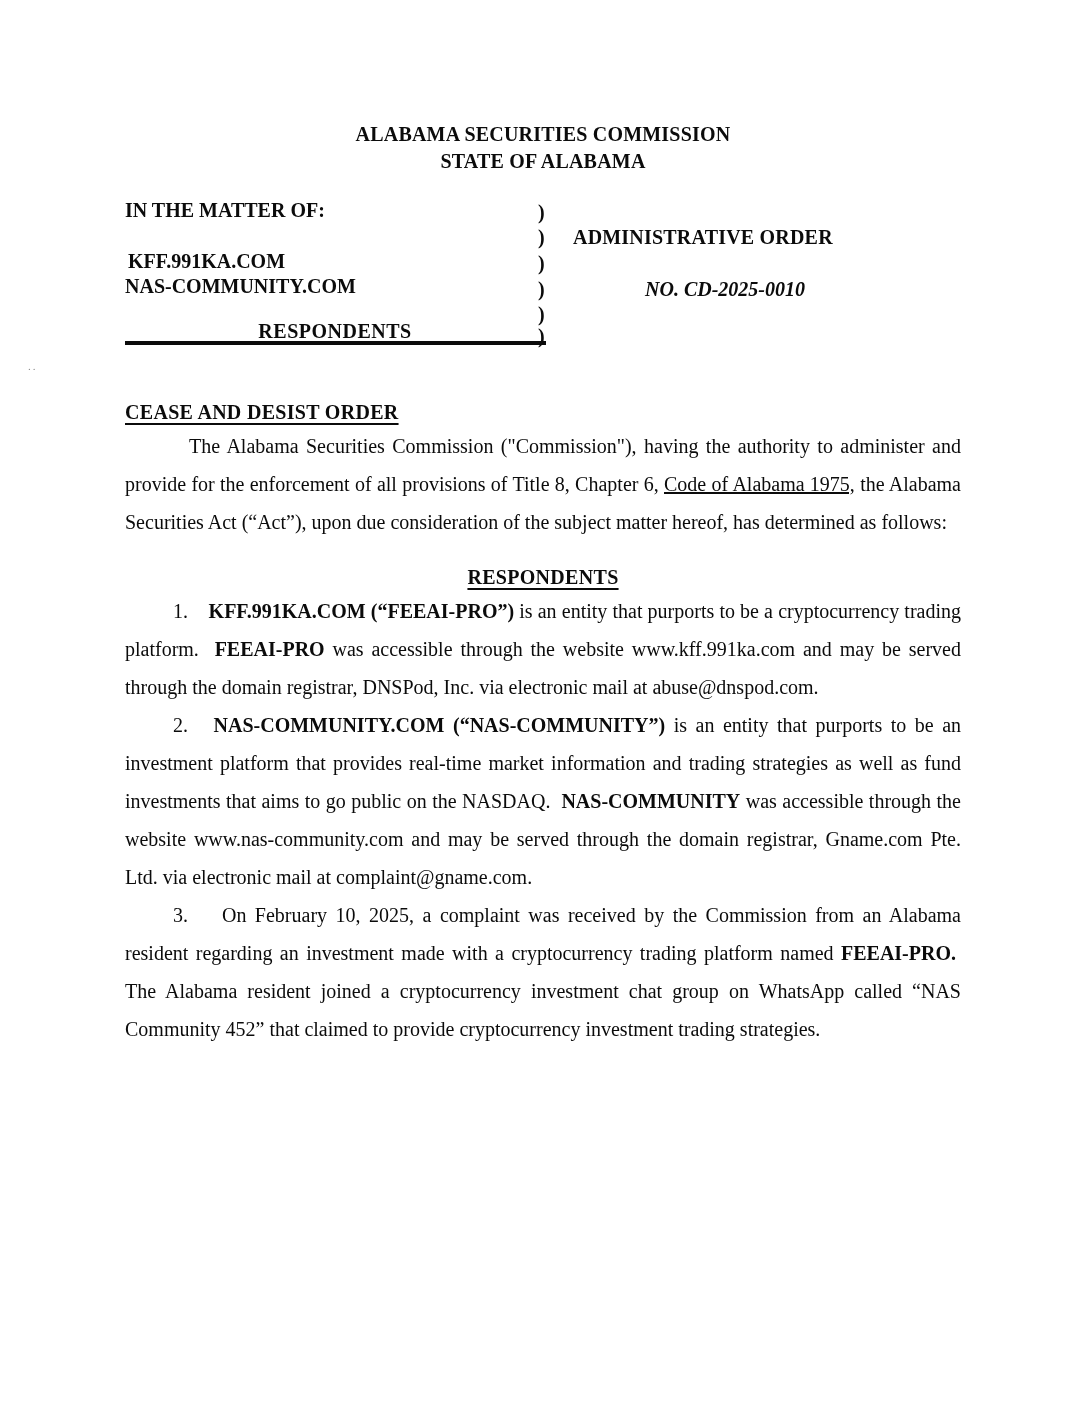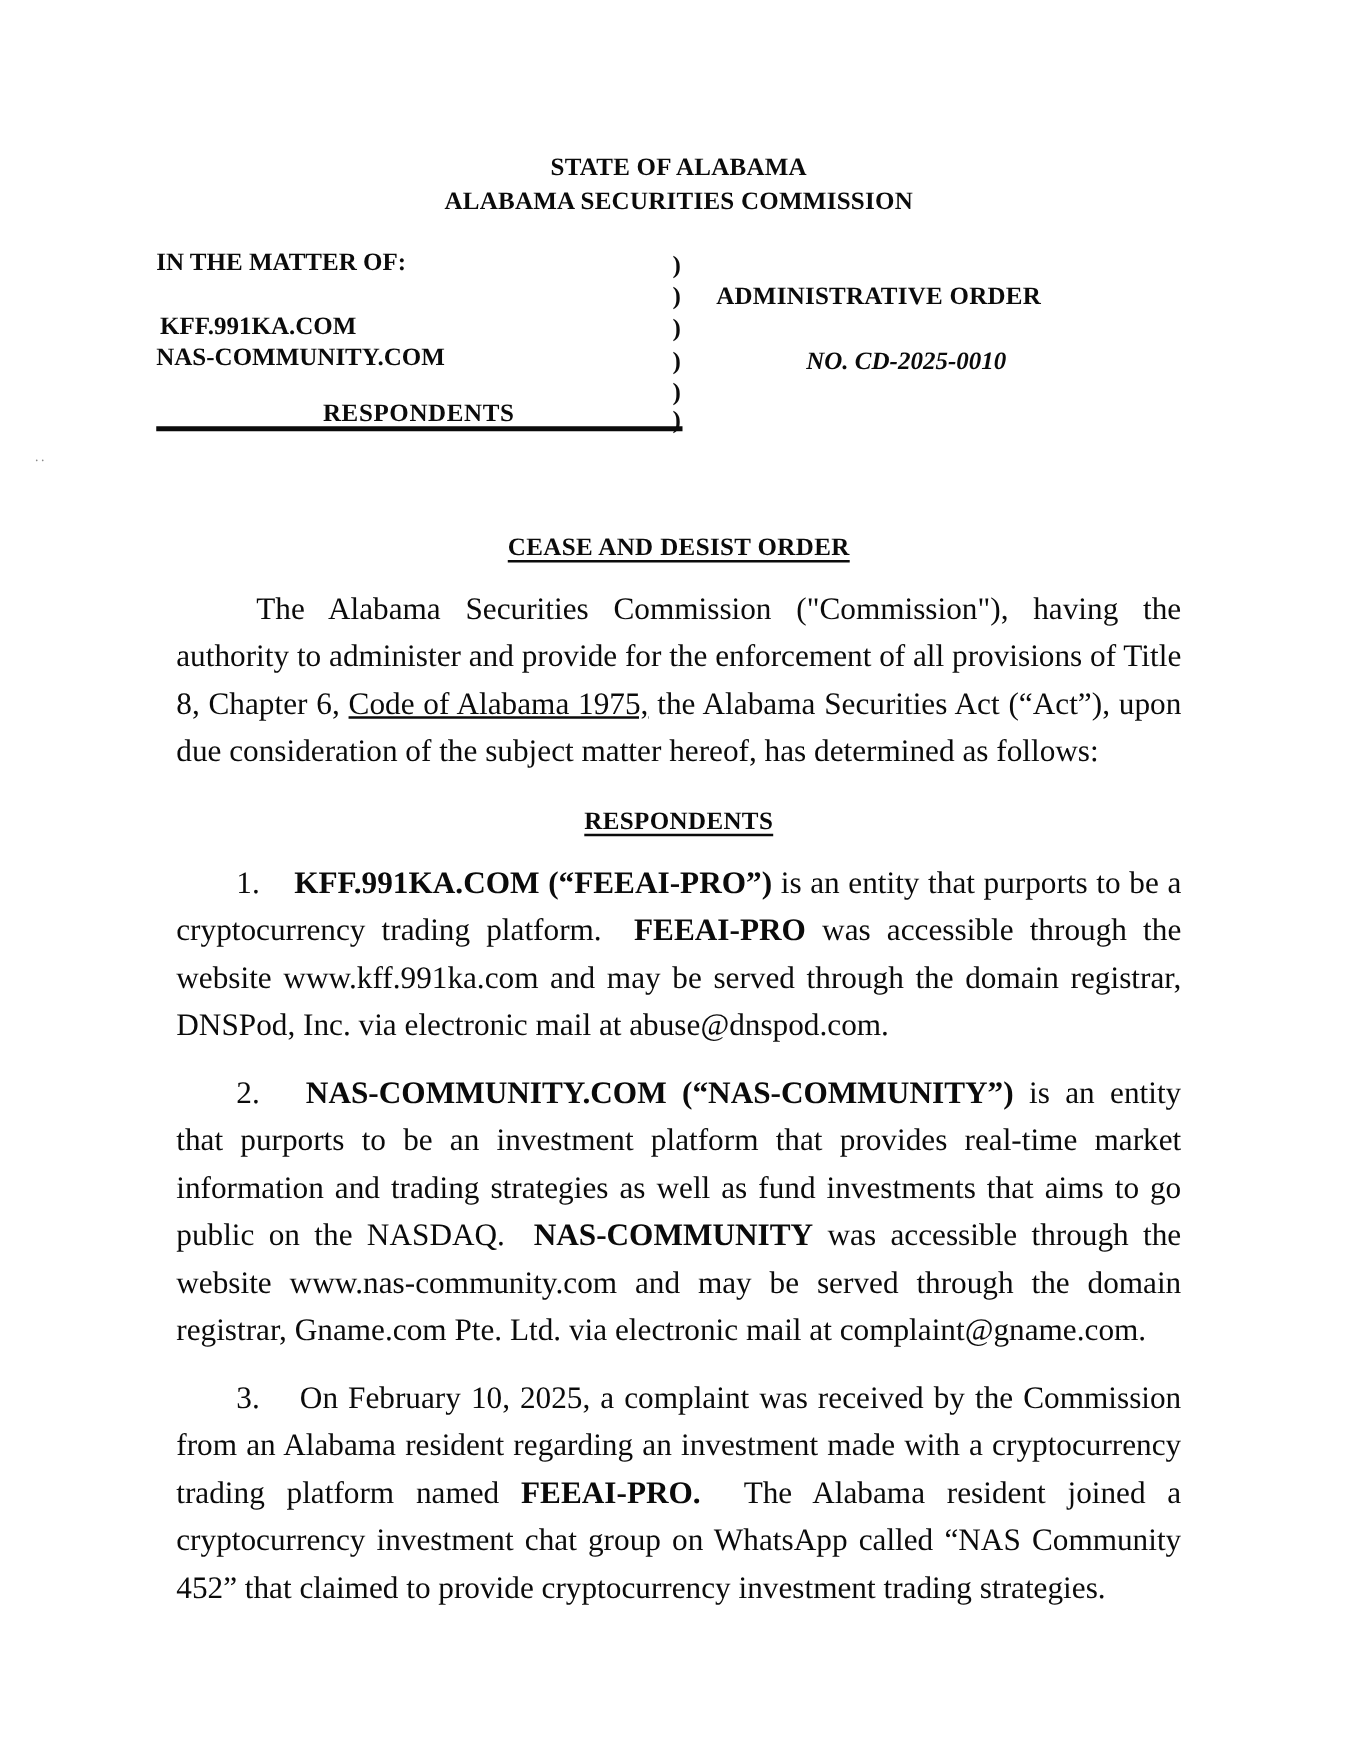--- a/index.html
+++ b/index.html
@@ -44,43 +44,43 @@
     top: 142px; left: 0;
     width: 421px; height: 4px;
     background: #0b0b0b;
   }
   .cap-paren { left: 413px; }
   .pr1 { top: 2px; } .pr2 { top: 27px; } .pr3 { top: 53px; }
   .pr4 { top: 79px; } .pr5 { top: 104px; } .pr6 { top: 126px; }
   .cap-order-title { top: 27px; left: 448px; letter-spacing: 0.2px; }
   .cap-order-no { top: 79px; left: 520px; font-style: italic; }
   .doc-title {
-    margin-top: 72px;
-    text-align: center;
+    margin-top: 46px;
+    text-align: left;
     font-weight: bold;
     font-size: 20px;
     line-height: 30px;
     letter-spacing: 0.3px;
     text-decoration: underline;
     text-decoration-thickness: 2px;
     text-underline-offset: 4px;
   }
   .section-heading {
     text-align: center;
     font-weight: bold;
     font-size: 20px;
     line-height: 30px;
     letter-spacing: 0.3px;
     text-decoration: underline;
     text-decoration-thickness: 2px;
     text-underline-offset: 4px;
   }
   p.body {
-    margin: 16px;
-    font-size: 25px;
+    margin: 0;
+    font-size: 20px;
     line-height: 38px;
     text-align: justify;
   }
   .intro { margin-top: 20px; text-indent: 64px; }
   .h-respondents { margin-top: 21px; }
   .para1 { margin-top: 19px; text-indent: 48px; }
   .para2 { margin-top: 32px; text-indent: 48px; }
   .h-facts { margin-top: 29px; }
   .para3 { margin-top: 21px; text-indent: 48px; }
   .scan-artifact {
@@ -92,22 +92,22 @@
   }
 </style>
 </head>
 <body>
 
 <div class="page">
   <div class="scan-artifact">..</div>
   <div class="content">
 
     <div class="doc-header">
+      <div>ALABAMA SECURITIES COMMISSION</div>
       <div>STATE OF ALABAMA</div>
-      <div>ALABAMA SECURITIES COMMISSION</div>
     </div>
 
     <div class="caption">
       <div class="cap-row cap-matter">IN THE MATTER OF:</div>
       <div class="cap-row cap-name1">KFF.991KA.COM</div>
       <div class="cap-row cap-name2">NAS-COMMUNITY.COM</div>
       <div class="cap-row cap-respondents">RESPONDENTS</div>
       <div class="caption-underline"></div>
 
       <div class="cap-row cap-paren pr1">)</div>

